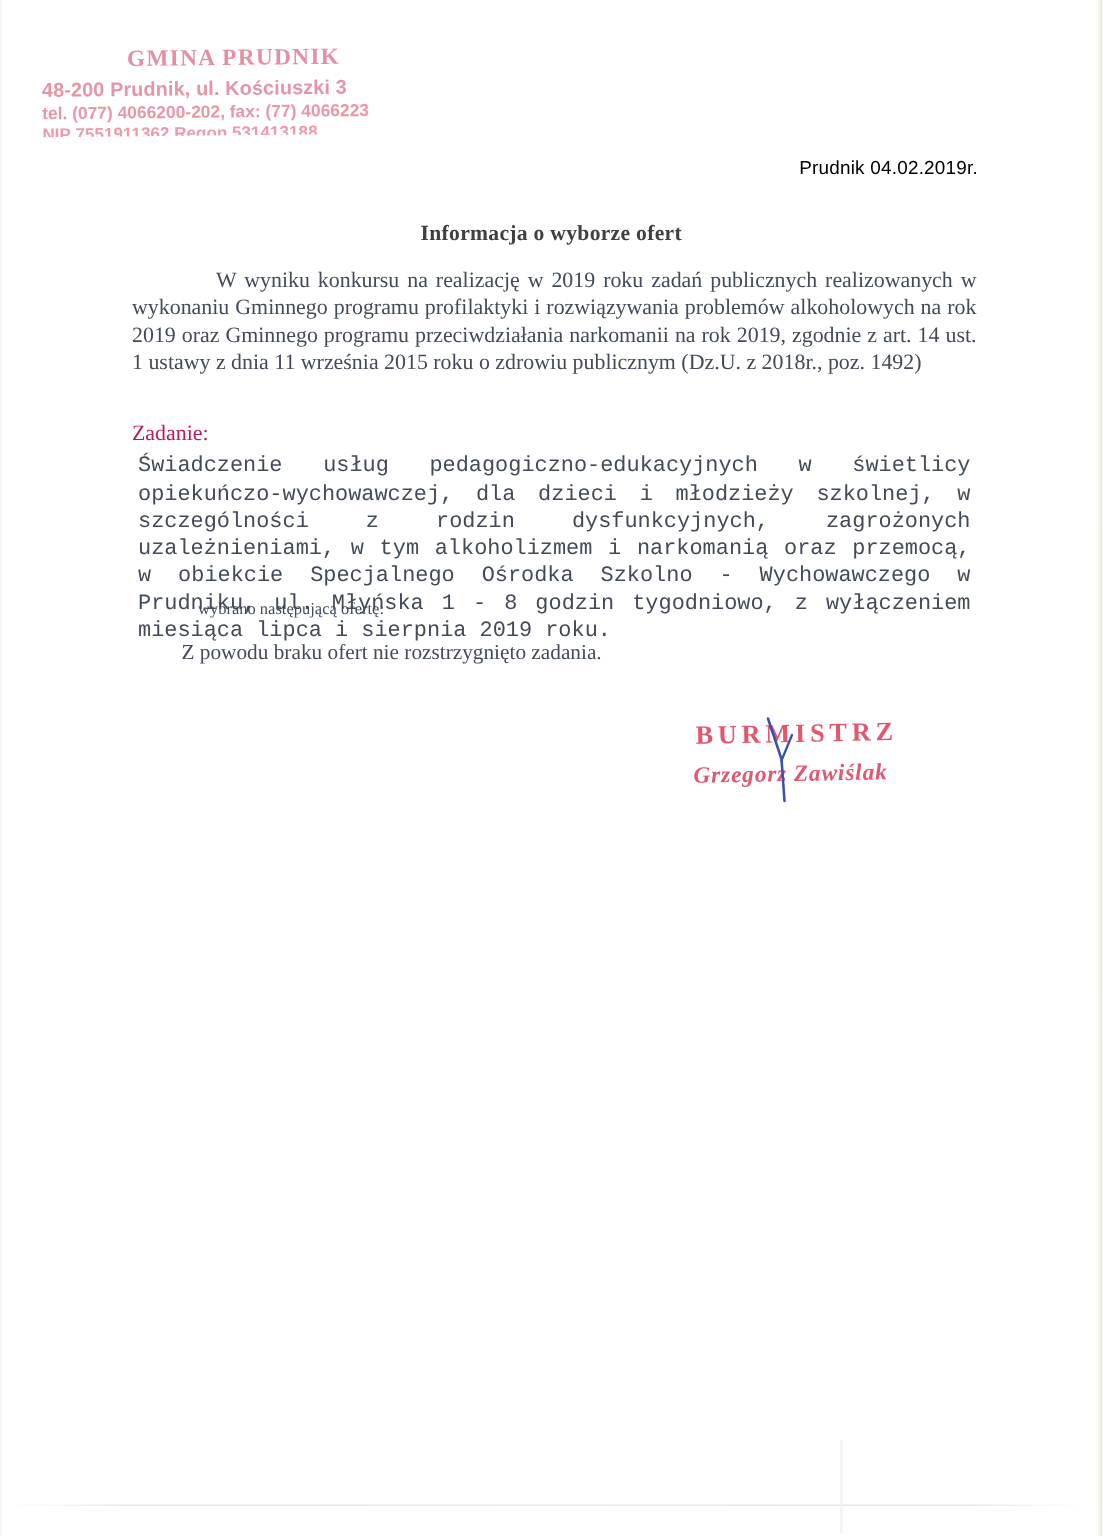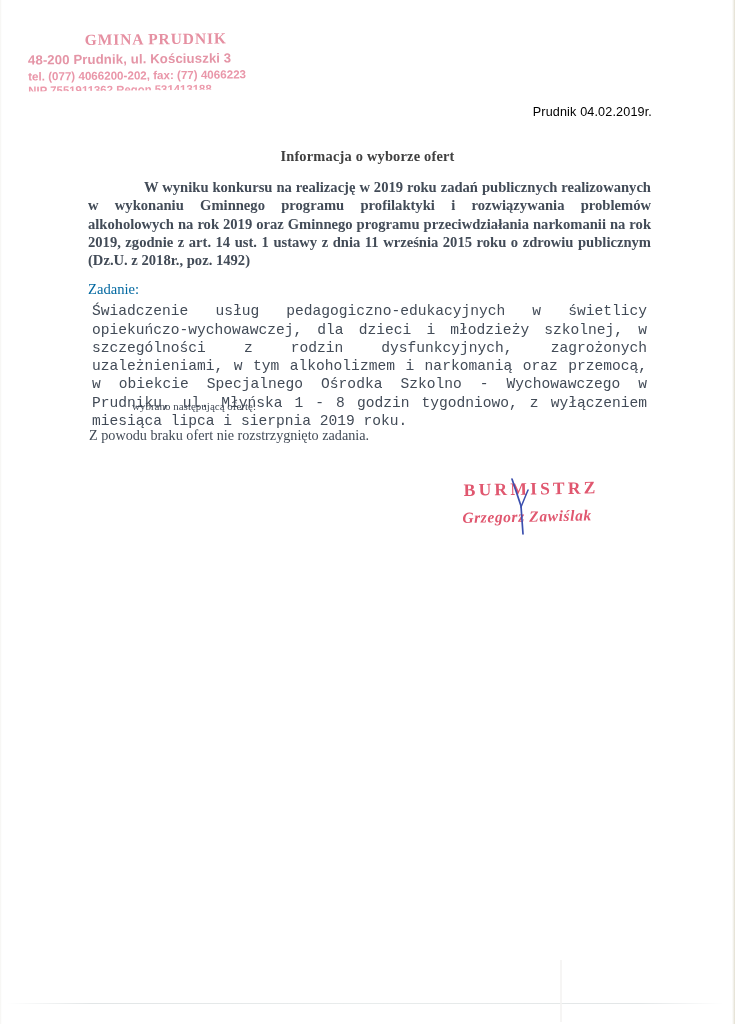--- a/index.html
+++ b/index.html
@@ -131,46 +131,47 @@
   
   .body-block {
     position: absolute;
     left: 88px;
     width: 563px;
     color: #424b57;
     font-family: "Liberation Serif", serif;
     font-size: 14.6px;
     line-height: 18.3px;
   }
-  .para-intro { top: 178px; text-align: justify; font-weight: bold; }
+  .para-intro { top: 178px; text-align: justify; }
   .para-intro p { margin: 0; text-indent: 56px; }
 
   .zadanie-wrap { top: 280px; }
   .zadanie-label {
     margin: 0 0 1px 0;
     font-size: 14.6px;
-    color: #0369a1;
+    color: #be185d;
   }
   .zadanie-body {
     margin: 4px;
     text-align: justify;
     font-size: 14.6px;
     line-height: 18.3px;
     font-family: Liberation Mono, monospace;
   }
   .wybrano-line {
     top: 397px;
     font-size: 11px;
     padding-left: 6px;
     margin-left: 38px;
   }
   .result-line {
     top: 426px;
     font-size: 14.2px;
     padding-left: 1px;
+    margin-left: 32px;
   }
 
   
   .signature-stamp {
     position: absolute;
     left: 462px;
     top: 478px;
     width: 200px;
     transform: rotate(-1.1deg);
   }

